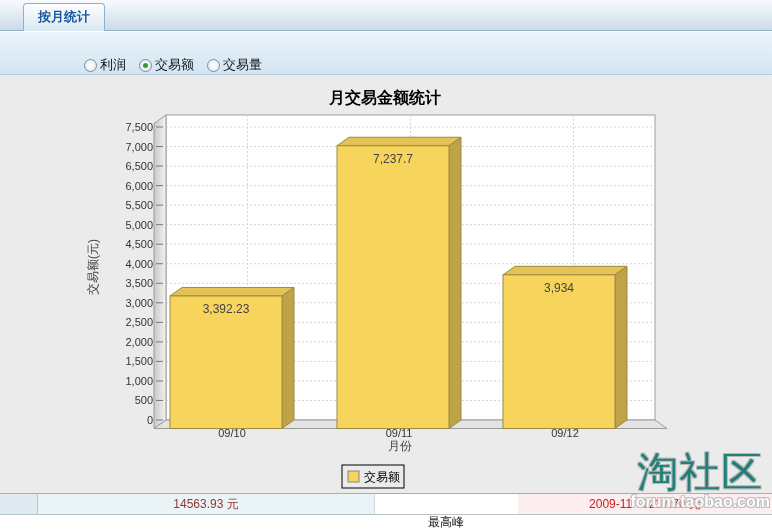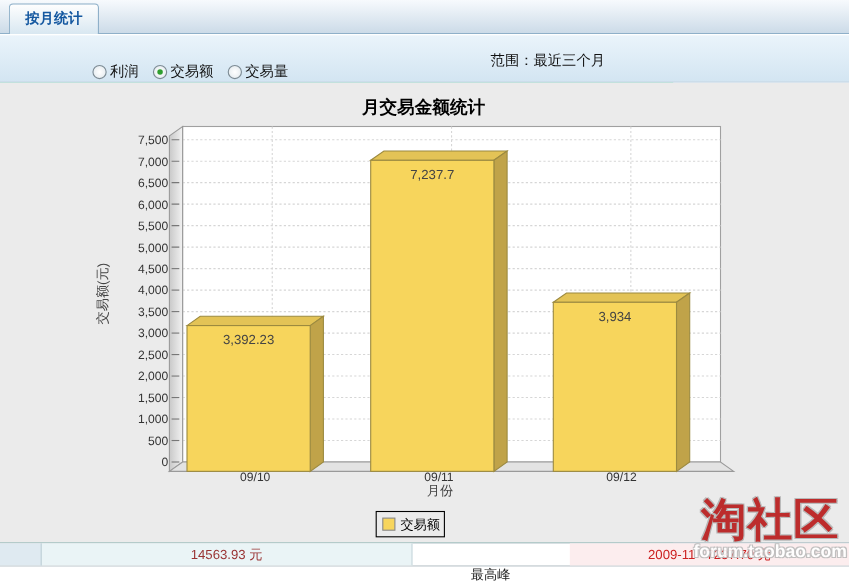--- a/index.html
+++ b/index.html
@@ -1,20 +1,20 @@
 <!DOCTYPE html>
 <html><head>
 <meta charset="utf-8">
 <style>
   * { margin:0; padding:0; box-sizing:border-box; }
   html,body { width:772px; height:529px; background:#fff; font-family:"Liberation Sans",sans-serif; overflow:hidden; }
   #app { position:relative; width:772px; height:529px; background:#fff; }
 
   
-  .tabbar { height:31px; background:linear-gradient(#f7fafd,#ccdbe8); border-bottom:1px solid #8fb0c9; display:flex; align-items:flex-end; padding-left:8px; }
+  .tabbar { height:31px; background:linear-gradient(#f7fafd,#ccdbe8); border-bottom:1px solid #8fb0c9; display:flex; align-items:flex-end; padding-left:23px; }
   .tab { background:linear-gradient(#fefefe,#d8e7f1); border:1px solid #8fb0c9; border-bottom:none; border-radius:4px 4px 0 0; padding:4px 14px 5px 14px; font-size:13px; font-weight:bold; color:#1558a0; position:relative; top:1px; }
 
   
   .toolbar { height:44px; background:linear-gradient(#eaf4fb,#d3e5f2); border-top:1px solid #fff; border-bottom:1px solid #b7cde0; position:relative; }
   .radio-group { position:absolute; left:84px; top:12px; height:100%; display:flex; align-items:center; gap:13px; }
   .radio { display:flex; align-items:center; gap:3px; font-size:13px; color:#111; cursor:default; }
   .rb { width:13px; height:13px; border-radius:50%; border:1px solid #7d8b94; background:radial-gradient(#fff,#dfe7ec); position:relative; display:inline-block; }
   .radio.selected .rb::after { content:""; position:absolute; left:3px; top:3px; width:5px; height:5px; border-radius:50%; background:#2f9e2f; }
   .range-label { position:absolute; left:446px; top:14px; font-size:13px; color:#111; }
 
@@ -31,21 +31,21 @@
   
   .statusbar { height:22px; display:flex; border-top:1px solid #9fb2ba; border-bottom:1px solid #b9c4c9; font-size:12px; }
   .statusbar > div { display:flex; align-items:center; justify-content:center; white-space:pre; }
   .cell-spacer { width:38px; background:#dfeaf1; border-right:1px solid #b6c9d2; }
   .cell-total  { width:337px; background:#eaf4f6; border-right:1px solid #c8d8dc; color:#993333; }
   .cell-peak-label { width:143px; background:#fcedee; border-right:1px solid #e3c9ca; color:#222;margin-top:28px; }
   .cell-peak-value { width:254px; background:#fcedee; color:#cc2222; }
 
   
   .watermark { position:absolute; right:2px; top:452px; text-align:center; line-height:1; opacity:.92; pointer-events:none; }
-  .wm-title { font-size:41px; font-weight:bold; color:#b91c1c; letter-spacing:1px;
+  .wm-title { font-size:41px; font-weight:normal; color:#0f766e; letter-spacing:1px;
     text-shadow:-1px -1px 0 #b5b5b5, 1px -1px 0 #b5b5b5, -1px 1px 0 #b5b5b5, 1px 1px 0 #b5b5b5; }
   .wm-url { font-size:16px; font-weight:bold; color:#fff; margin-top:1px;
     text-shadow:-1px -1px 0 #bbb, 1px -1px 0 #bbb, -1px 1px 0 #bbb, 1px 1px 0 #bbb; }
 </style>
 </head>
 <body>
 
 <div id="app">
 
   <div class="tabbar">
@@ -60,21 +60,20 @@
       </label>
       <label class="radio selected">
         <span class="rb"></span>
         <span>交易额</span>
       </label>
       <label class="radio">
         <span class="rb"></span>
         <span>交易量</span>
       </label>
     </div>
-    <div class="range-label">范围：最近三个月</div>
   </div>
 
   <div class="chart-wrap">
     <svg id="chart-svg" width="772" height="418" viewBox="0 0 772 418">
       <defs>
         <linearGradient id="wallGrad" x1="0" y1="0" x2="1" y2="0">
           <stop offset="0" stop-color="#c9c9c9"></stop>
             <stop offset="1" stop-color="#f2f2f2"></stop>
         </linearGradient>
       </defs>

